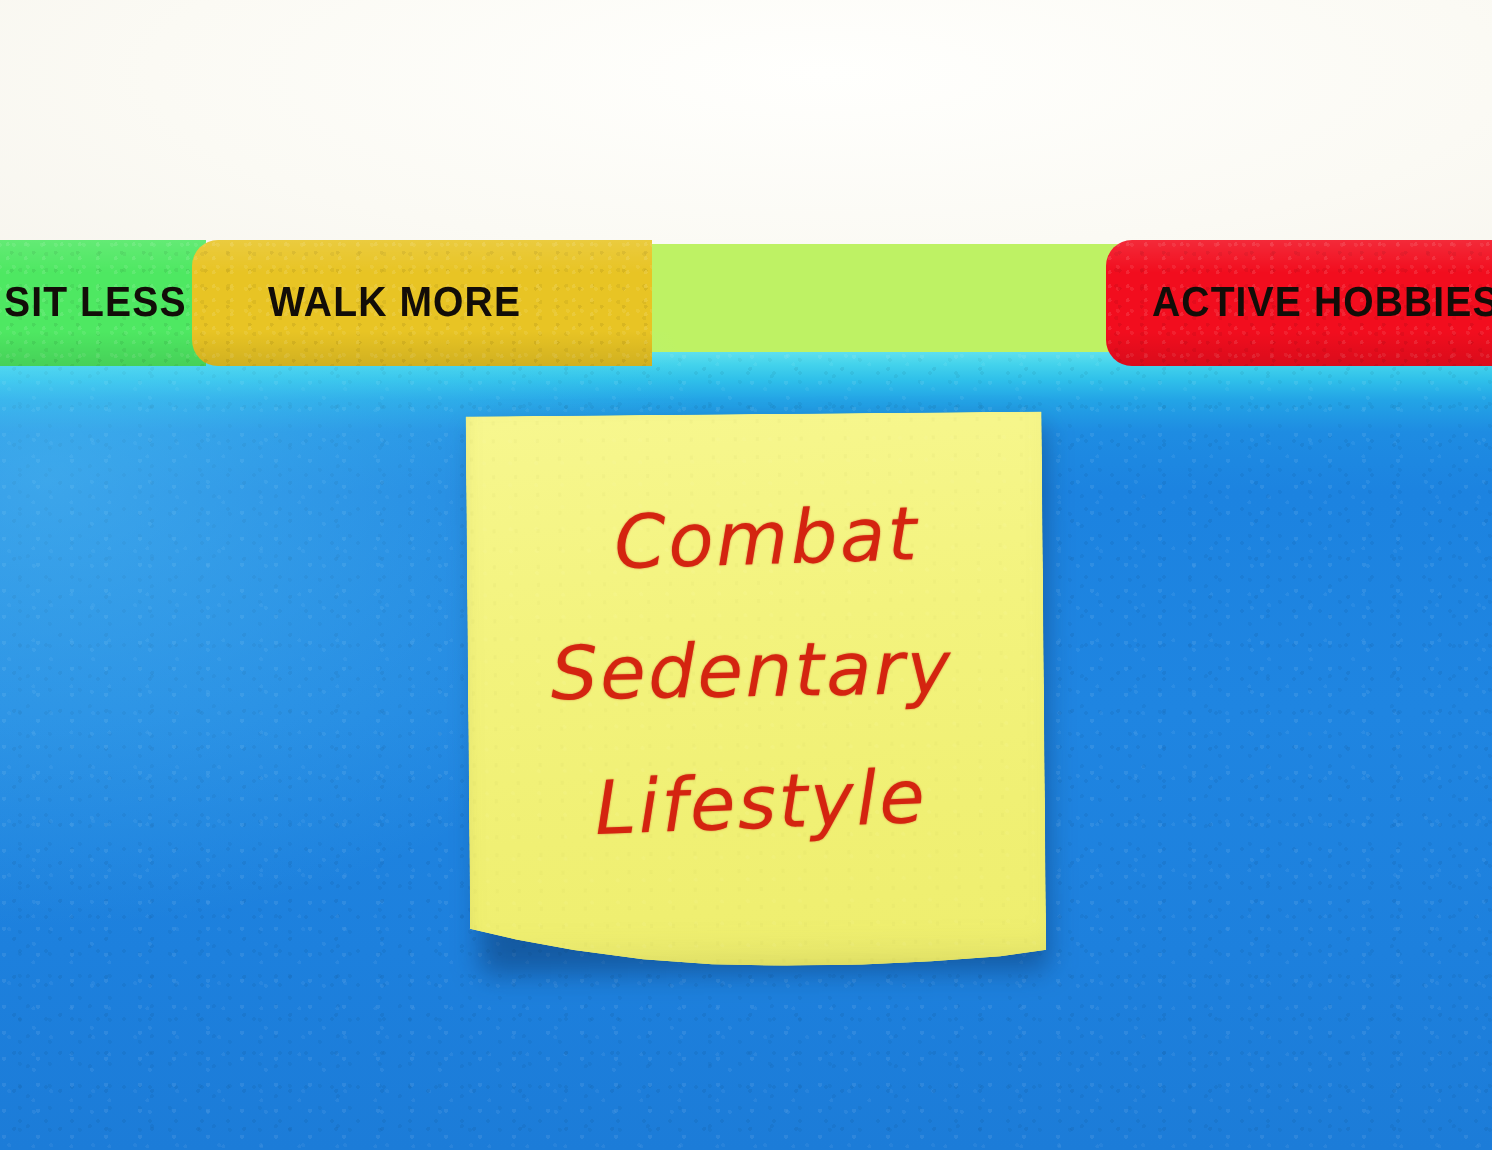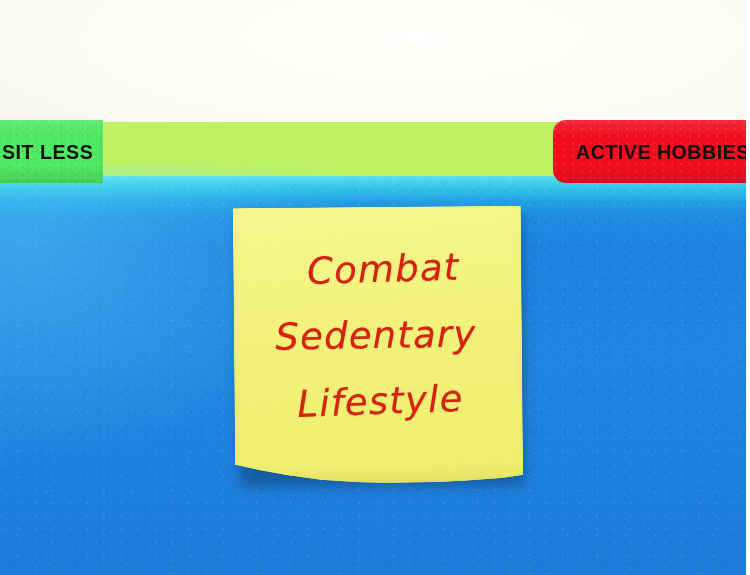--- a/index.html
+++ b/index.html
@@ -224,20 +224,26 @@
 
   <div class="tabs">
 
     <div class="tab" id="tab-0">
       <div class="tab-face" style="background: rgb(78, 232, 98);"></div>
       <div class="tab-tex"></div>
       <div class="tab-shade"></div>
       <span class="tab-label" style="color: rgb(18, 13, 8);">SIT LESS</span>
     </div>
 
+    <div class="tab" id="tab-1">
+      <div class="tab-face" style="background: rgb(232, 196, 36);"></div>
+      <div class="tab-tex"></div>
+      <div class="tab-shade"></div>
+      <span class="tab-label" style="color: rgb(18, 13, 8);">WALK MORE</span>
+    </div>
 
 
     <div class="tab" id="tab-3">
       <div class="tab-face" style="background: rgb(242, 13, 30);"></div>
       <div class="tab-tex"></div>
       <div class="tab-shade"></div>
       <span class="tab-label" style="color: rgb(18, 13, 8);">ACTIVE HOBBIES</span>
     </div>
 
   </div>

